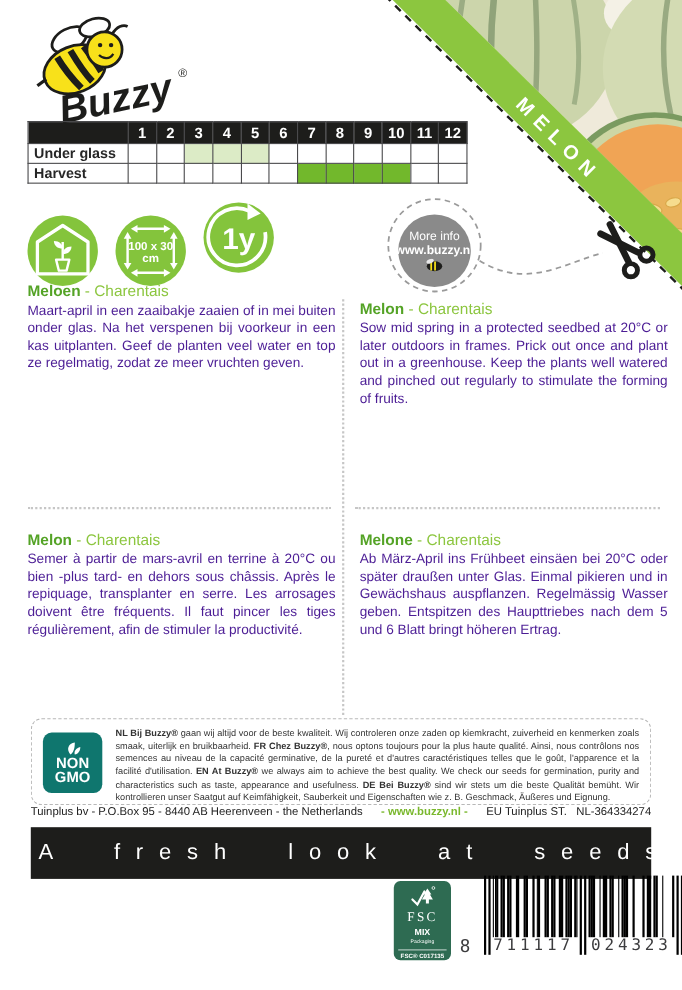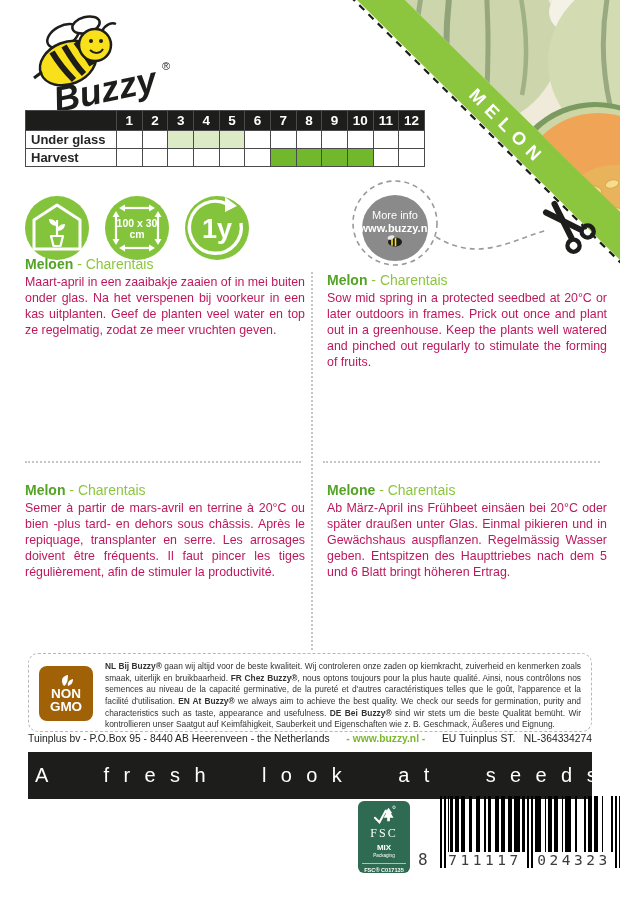--- a/index.html
+++ b/index.html
@@ -19,29 +19,29 @@
         align-items:center;justify-content:center;}
   .circ-gray{width:66px;height:66px;border-radius:50%;background:#8a8a8a;color:#fff;
         display:flex;flex-direction:column;align-items:center;justify-content:center;line-height:1.15;}
   .circ-gray .l1{font-size:11px;}
   .circ-gray .l2{font-size:11px;font-weight:bold;}
 
   
   .desc{width:280px;}
   .desc h3{margin:0 0 3px 0;font-size:14px;color:#54A326;}
   .desc h3 .var{font-weight:normal;color:#8CC63F;}
-  .desc p{margin:0;font-size:12.4px;line-height:1.28;text-align:justify;color:#be185d;}
+  .desc p{margin:0;font-size:12.4px;line-height:1.28;text-align:justify;color:#4c1d95;}
   .dotv{border-left:2px dotted #c6c6c6;width:0;}
   .doth{border-top:2px dotted #c6c6c6;height:0;}
 
   
   .legal{box-sizing:border-box;width:564px;height:79px;border:1.5px dashed #b8b8b8;
          border-radius:10px;padding:7px 10px 6px 76px;}
   .legal .txt{font-size:8.35px;line-height:1.4;text-align:justify;color:#333;}
-  .nongmo{position:absolute;left:10px;top:12px;width:54px;height:55px;background:#a16207;
+  .nongmo{position:absolute;left:10px;top:12px;width:54px;height:55px;background:#0f766e;
           border-radius:8px;color:#fff;text-align:center;font-weight:bold;font-size:13.5px;
           line-height:1.0;display:flex;flex-direction:column;align-items:center;justify-content:center;}
 
   
   .addr{width:564px;display:flex;justify-content:space-between;font-size:10.3px;color:#222;}
   .addr .site{color:#7ab82d;font-weight:bold;}
   .slogan{width:564px;height:47px;background:#1d1d1b;color:#fff;display:flex;align-items:center;
           justify-content:center;font-size:20px;letter-spacing:0.72em;word-spacing:1.1em;
           white-space:nowrap;padding-left:26px;box-sizing:border-box;}
 
@@ -207,21 +207,21 @@
         <polygon points="11,15 7.5,21 14.5,21"></polygon>
           <polygon points="11,49 7.5,43 14.5,43"></polygon>
         <polygon points="53,15 49.5,21 56.5,21"></polygon>
           <polygon points="53,49 49.5,43 56.5,43"></polygon>
       </g>
       <text x="32" y="31" text-anchor="middle" fill="#fff" font-size="10.5" font-weight="bold">100 x 30</text>
       <text x="32" y="42" text-anchor="middle" fill="#fff" font-size="10.5" font-weight="bold">cm</text>
     </svg>
   </div>
 
-  <div class="abs circ" style="left:185px;top:196px">
+  <div class="abs circ" style="left:185px;top:184px">
     <svg width="64" height="64" viewBox="0 0 64 64">
       <path d="M42,8 A26,26 0 1 0 56,27" fill="none" stroke="#fff" stroke-width="3.4"></path>
       <polygon points="40,1 52,10 40,16" fill="#fff"></polygon>
       <text x="32" y="42" text-anchor="middle" fill="#fff" font-size="27" font-weight="bold">1y</text>
     </svg>
   </div>
 
   <svg class="abs" style="left:340px;top:172px" width="280" height="110" viewBox="0 0 280 110">
     <circle cx="55" cy="51" r="42" fill="none" stroke="#9a9a9a" stroke-width="1.6" stroke-dasharray="5 4"></circle>
     <path d="M96,65 C140,92 175,66 208,58" fill="none" stroke="#9a9a9a" stroke-width="1.6" stroke-dasharray="5 4"></path>

